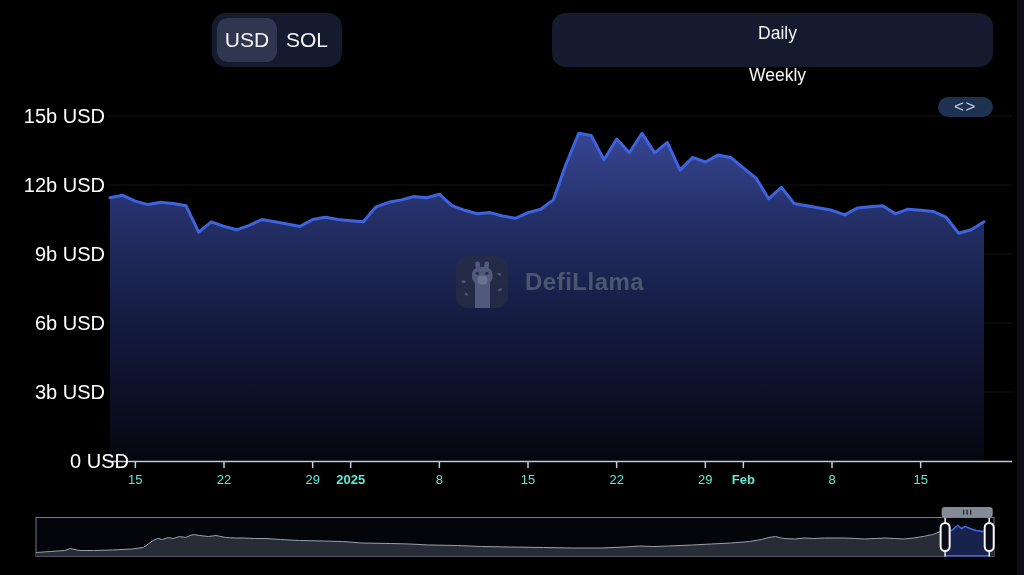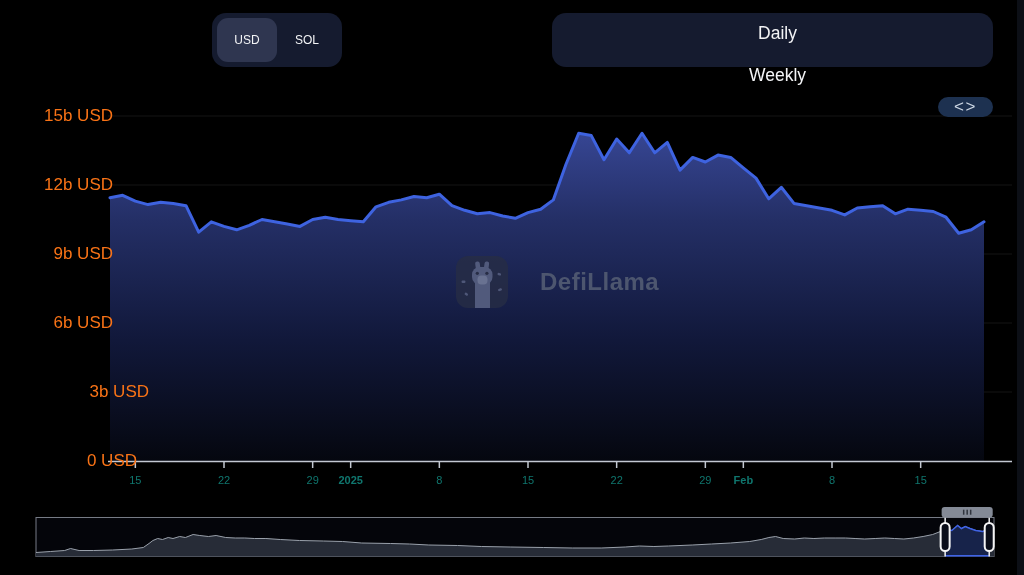--- a/index.html
+++ b/index.html
@@ -3,39 +3,39 @@
 <meta charset="utf-8">
 <style>
   html,body{margin:0;padding:0;background:#000;width:1024px;height:575px;overflow:hidden;
     font-family:"Liberation Sans",sans-serif;-webkit-font-smoothing:antialiased;}
   #stage{position:relative;width:1024px;height:575px;background:#000;}
 
   
   .toggle-group{position:absolute;left:212px;top:13px;width:130px;height:54px;background:#151b2f;
     border-radius:14px;display:flex;align-items:center;padding:0 5px;box-sizing:border-box;}
   .toggle-option{flex:1;height:44px;display:flex;align-items:center;justify-content:center;
-    color:#f3f4f6;font-size:12px;border-radius:11px;cursor:pointer;}
+    color:#f3f4f6;font-size:21px;border-radius:11px;cursor:pointer;}
   .toggle-option.selected{background:#2f3650;}
 
   .tab-group{position:absolute;left:552px;top:13px;width:441px;height:54px;background:#151b2f;
     border-radius:14px;display:flex;align-items:center;padding-left:10px;box-sizing:border-box;gap:2px;flex-direction:column;}
   .tab-item{padding:0 14px;height:40px;line-height:40px;color:#f3f4f6;font-size:17.5px;
     border-radius:10px;cursor:pointer;white-space:nowrap;}
   .tab-item.selected{background:#2f3650;}
   .embed-button{margin-left:auto;width:55px;height:50px;background:#1d3150;border-radius:13px;
     display:flex;align-items:center;justify-content:center;color:#cdd7e4;font-size:17px;
     letter-spacing:1.5px;cursor:pointer;}
 
   
-  .y-label{position:absolute;left:16px;width:97px;text-align:right;font-size:17px;color:#f97316;line-height:20px;}
-  .x-label{position:absolute;width:64px;text-align:center;font-size:11px;color:#0f766e;line-height:20px;}
+  .y-label{position:absolute;left:8px;width:97px;text-align:right;font-size:20px;color:#ffffff;line-height:20px;}
+  .x-label{position:absolute;width:64px;text-align:center;font-size:13px;color:#5eead4;line-height:20px;}
   .x-label.bold{font-weight:bold;}
 
   
-  .watermark{position:absolute;left:456px;top:256px;display:flex;align-items:center;gap:32px;pointer-events:none;}
+  .watermark{position:absolute;left:456px;top:256px;display:flex;align-items:center;gap:17px;pointer-events:none;}
   .watermark-text{font-size:24px;font-weight:bold;color:#4d566f;letter-spacing:.5px;}
 
   svg.layer{position:absolute;left:0;top:0;}
   #right-edge{position:absolute;left:1017px;top:0;width:7px;height:575px;background:#0c0f16;}
 </style>
 </head>
 <body>
 
 <div id="stage">
 
@@ -134,21 +134,21 @@
   <div class="tab-group">
     <div class="tab-item">Daily</div>
     <div class="tab-item">Weekly</div>
     <div class="embed-button">
       <span>&lt;&gt;</span>
     </div>
   </div>
 
   <div id="y-labels">
       <div class="y-label" style="top: 451px; padding-left: 24px;">0 USD</div>
-      <div class="y-label" style="top: 382px; margin-left: 36px;">3b USD</div>
+      <div class="y-label" style="top: 382px;">3b USD</div>
       <div class="y-label" style="top: 313px;">6b USD</div>
       <div class="y-label" style="top: 244px;">9b USD</div>
       <div class="y-label" style="top: 175px;">12b USD</div>
       <div class="y-label" style="top: 106px;">15b USD</div>
     </div>
   <div id="x-labels">
       <div class="x-label" style="left: 103.333px; top: 470px;">15</div>
       <div class="x-label" style="left: 192px; top: 470px;">22</div>
       <div class="x-label" style="left: 280.667px; top: 470px;">29</div>
       <div class="x-label bold" style="left: 318.667px; top: 470px;">2025</div>

